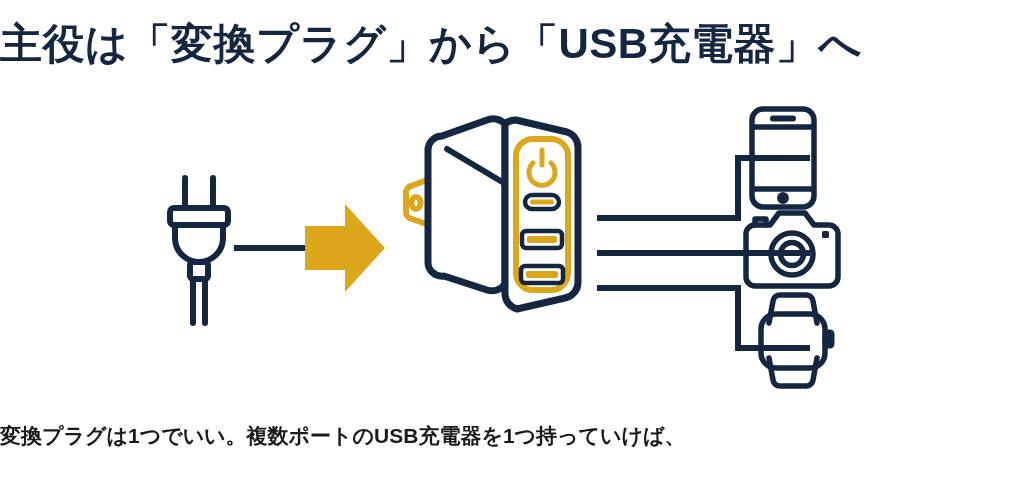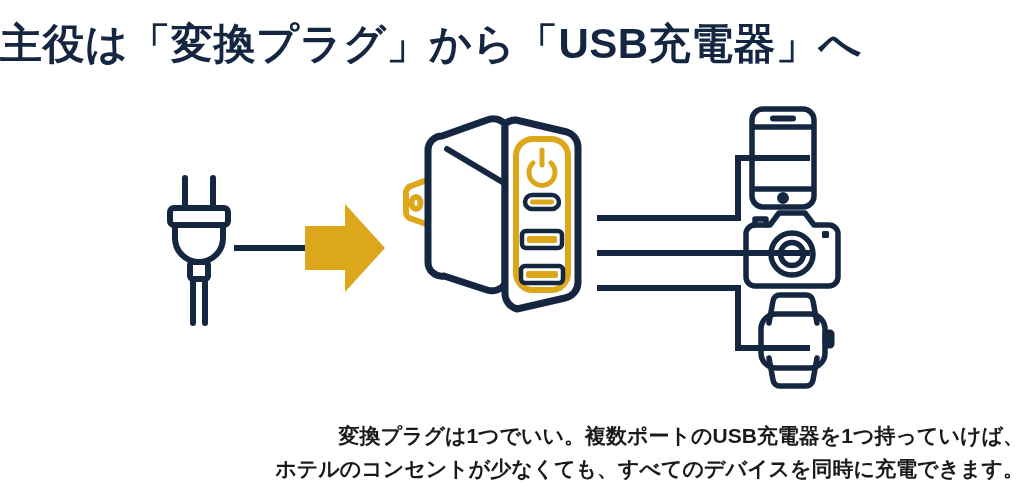--- a/index.html
+++ b/index.html
@@ -46,21 +46,21 @@
     width: 1024px;
     height: 320px;
   }
 
   
   #caption {
     position: absolute;
     left: 0;
     top: 420px;
     width: 1024px;
-    text-align: right;
+    text-align: left;
     color: #1a1a1a;
     font-size: 21px;
     font-weight: 700;
     line-height: 1.55;
     white-space: nowrap;
   }
   #caption .cap-line {
     display: block;
   }
 </style>
@@ -202,16 +202,15 @@
         <rect x="761" y="228" width="64" height="54" rx="15"></rect>
 
         <rect x="824" y="245" width="9" height="16" rx="3" fill="#152740" stroke="#152740" stroke-width="3"></rect>
       </g>
 
     </svg>
   </div>
 
   <div id="caption">
     <span class="cap-line">変換プラグは1つでいい。複数ポートのUSB充電器を1つ持っていけば、</span>
-    <span class="cap-line">ホテルのコンセントが少なくても、すべてのデバイスを同時に充電できます。</span>
   </div>
 
 </div>
 
 </body></html>

